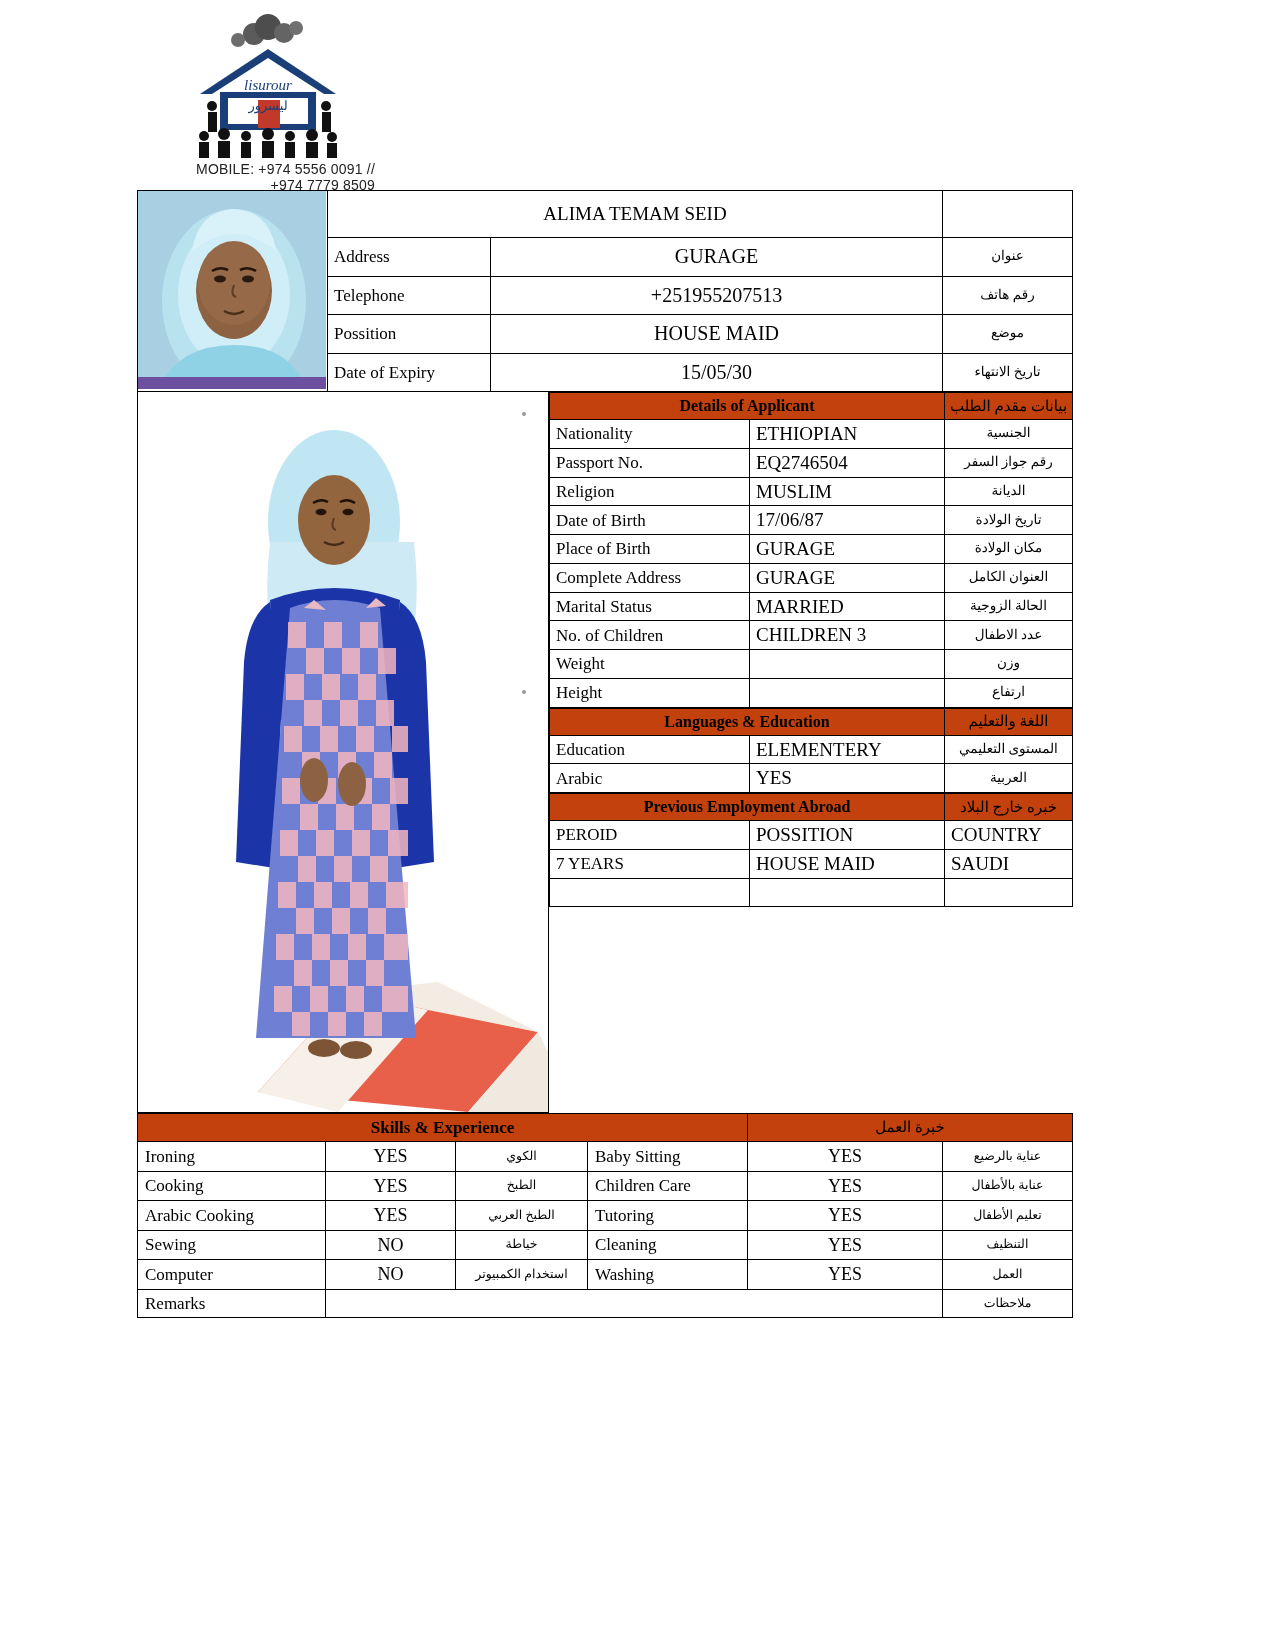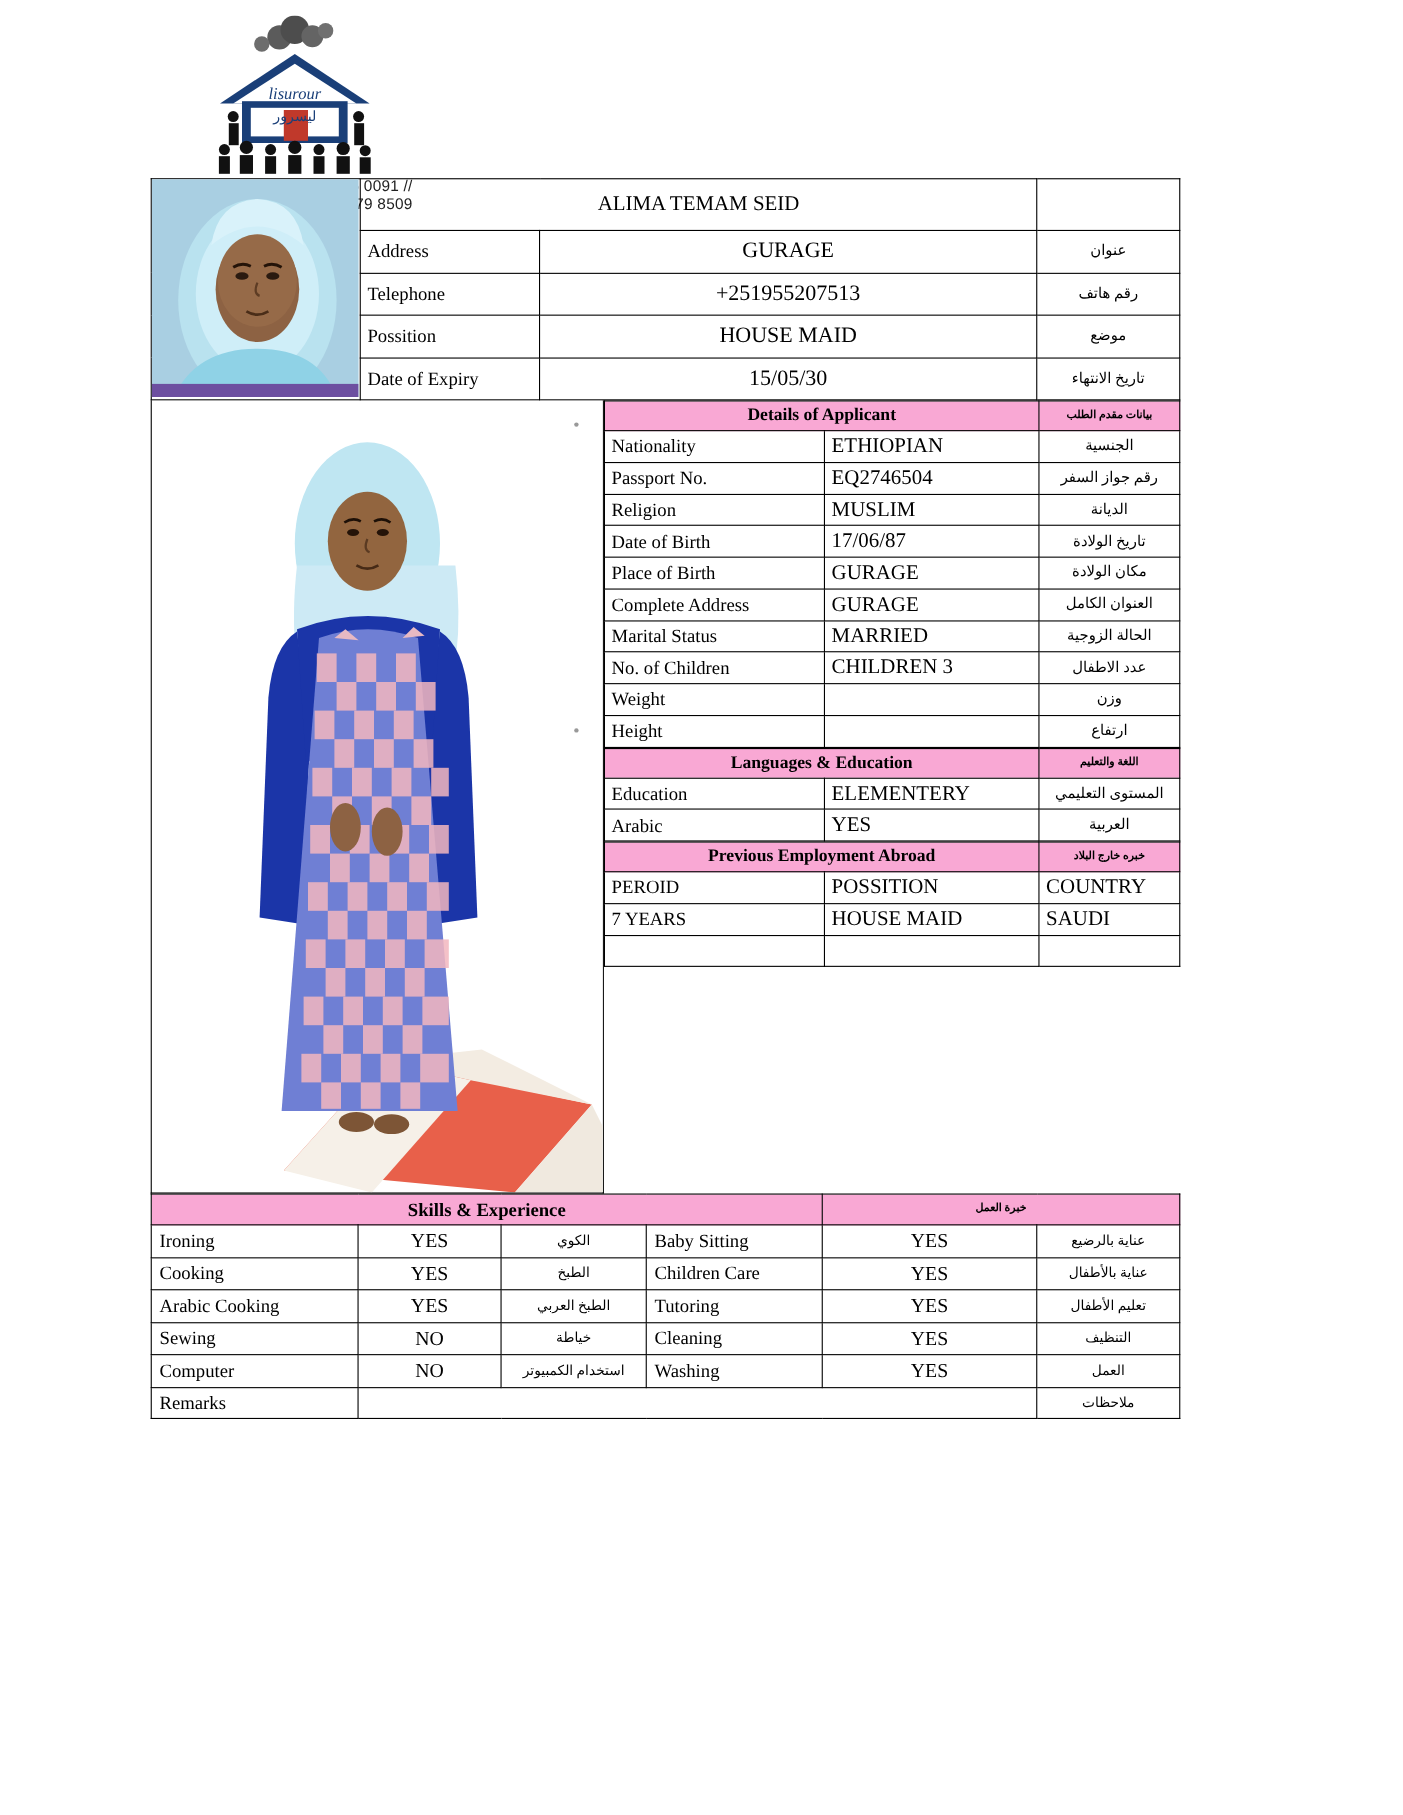--- a/index.html
+++ b/index.html
@@ -36,21 +36,21 @@
     font-size: 14px;
     letter-spacing: .2px;
     color: #222;
     margin-top: 2px;
   }
 
   
   .doc {
     position: absolute;
     left: 137px;
-    top: 162px;
+    top: 190px;
     width: 935px;
   }
 
   table {
     border-collapse: collapse;
     table-layout: fixed;
   }
   td {
     border: 1px solid #000;
     padding: 2px 6px;
@@ -62,27 +62,27 @@
     font-size: 13.5px;
     text-align: center;
     direction: rtl;
   }
   .ar-sm { font-size: 11px; }
   .lbl { font-size: 17px; }
   .val { font-size: 19px; }
   .val-lg { text-align:center; font-size: 20px; }
 
   .bandrow td {
-    background: #f9a8d4;
+    background: #c2410c;
     text-align: center;
     font-weight: bold;
     font-size: 16px;
     padding: 3px 4px;
   }
-  .bandrow .ar { font-weight: bold; font-size: 10px; }
+  .bandrow .ar { font-weight: normal; font-size: 15px; }
 
   
   .top-table { width: 935px; }
   .photo-cell {
     width: 190px;
     height: 200px;
     padding: 0;
     vertical-align: top;
   }
   .name-cell {

